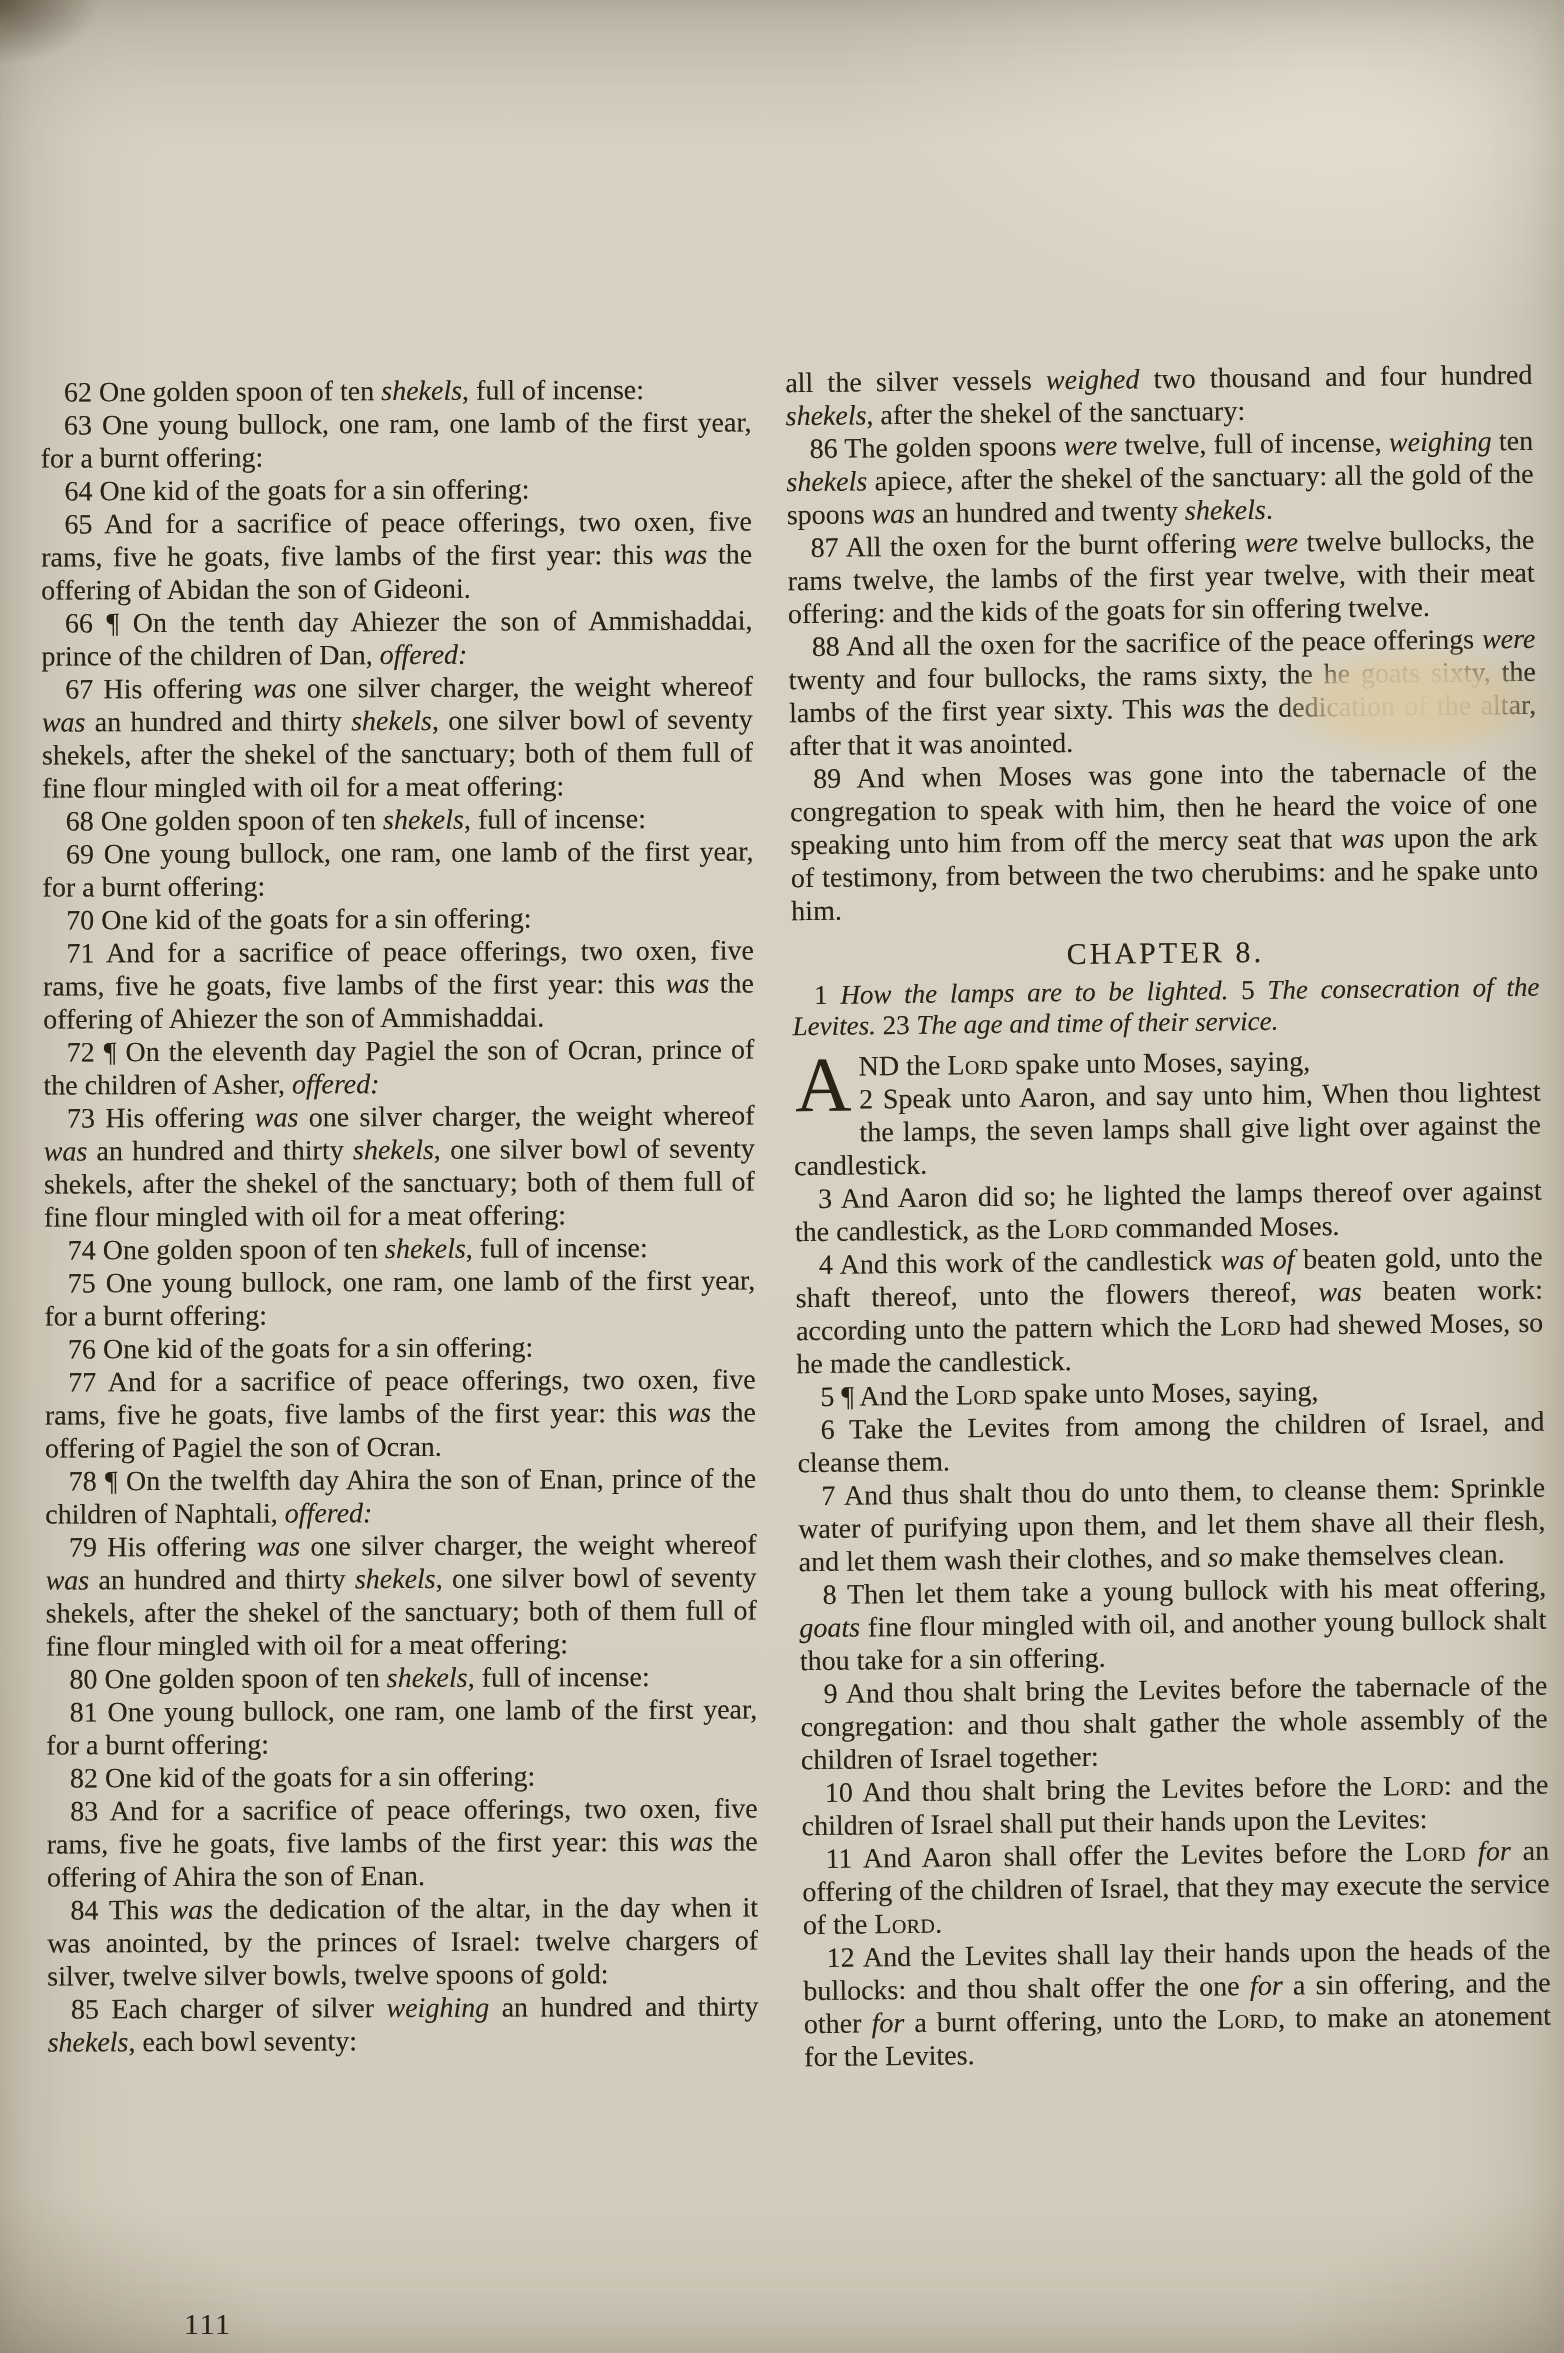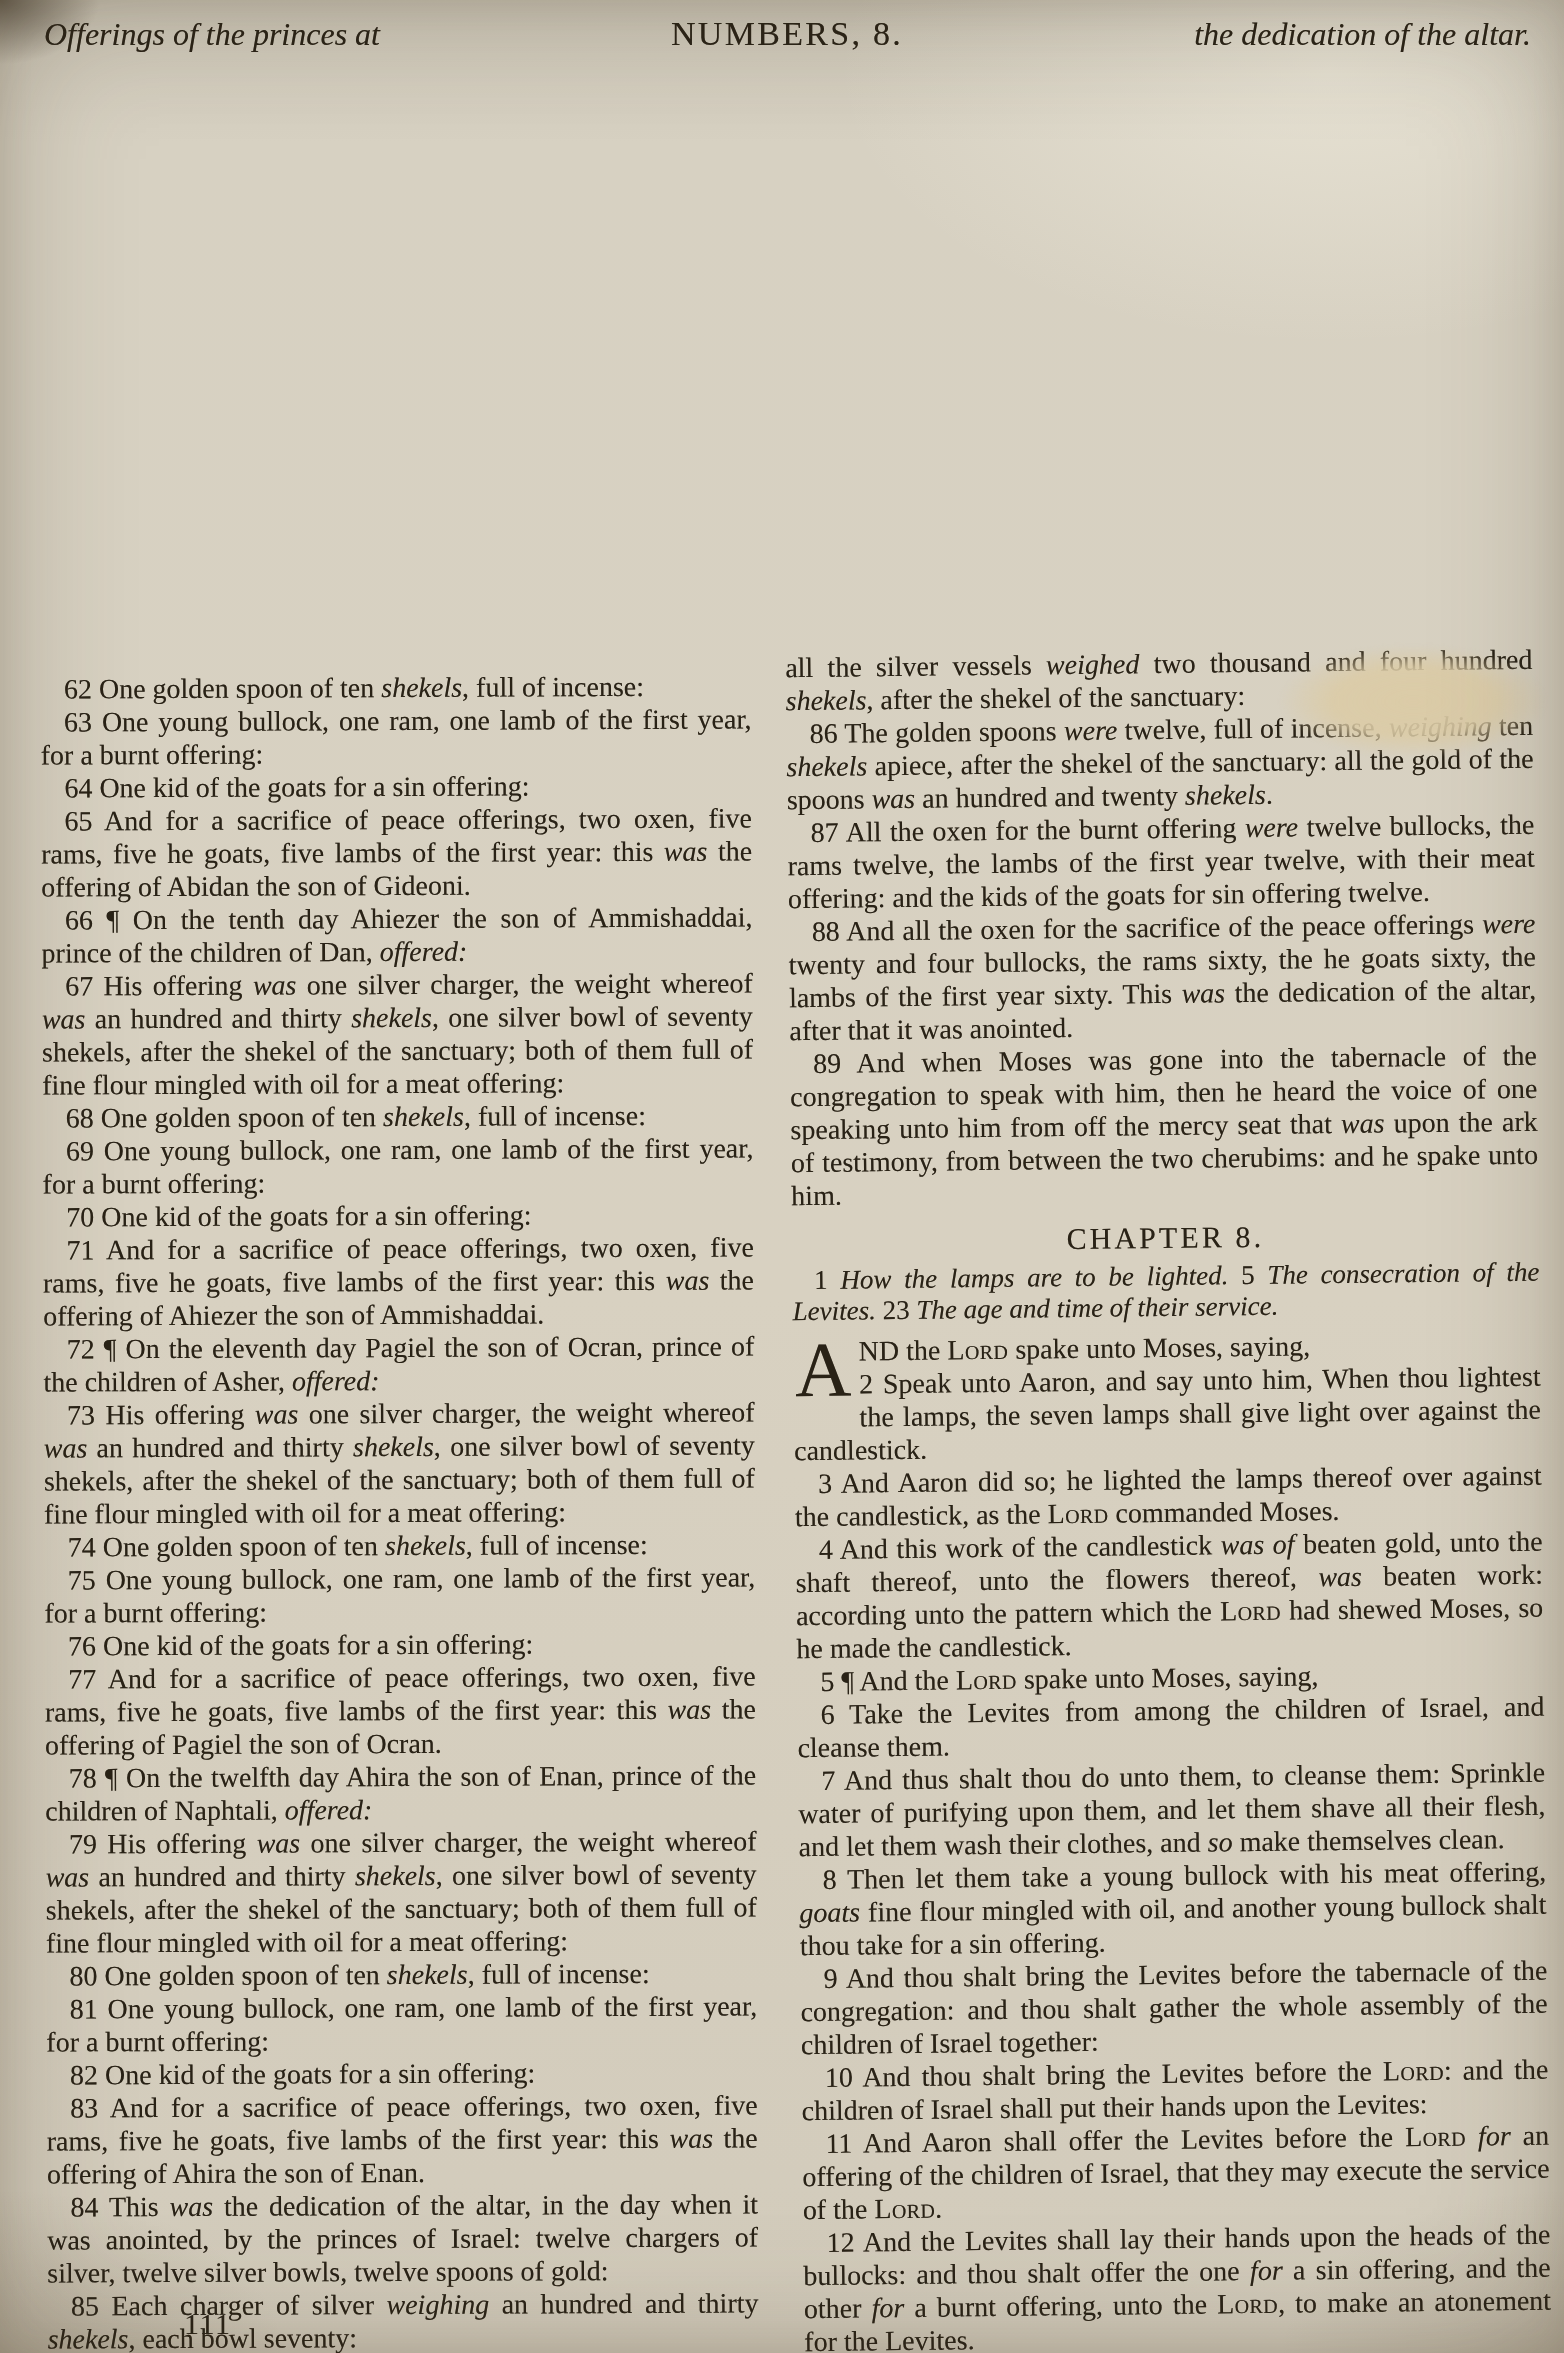--- a/index.html
+++ b/index.html
@@ -31,21 +31,21 @@
 
   .header {
     position: absolute; top: 17px; left: 44px; right: 34px;
     display: flex; justify-content: space-between; align-items: baseline;
   }
   .hdr-left, .hdr-right { font-style: italic; font-size: 32px; }
   .hdr-center { font-size: 34px; letter-spacing: 2.3px; }
 
   .columns {
     position: absolute; top: 77px; left: 44px; right: 31px; bottom: 0;
-    display: flex; align-items: flex-end;
+    display: flex; align-items: center;
   }
   .column { flex: 0 0 711px; }
   .column.right { flex: 1; }
   .column.left  { transform: rotate(-0.25deg); }
   .column.right { transform: rotate(-0.65deg); transform-origin: 50% 10%; }
 
   .divider {
     width: 2.3px; margin-left: 12.5px; margin-right: 17px;
     background: linear-gradient(180deg,
       rgba(62,52,38,0) 0%, rgba(62,52,38,0.55) 2%,
@@ -85,25 +85,20 @@
     background: radial-gradient(60% 55% at 55% 45%,
       rgba(219,203,166,0.97) 0%, rgba(219,203,166,0.88) 45%, rgba(219,203,166,0) 75%);
     filter: blur(2.3px);
   }
 </style>
 </head>
 <body>
 
 <div class="page">
 
-  <div class="header">
-    <span class="hdr-left">Offerings of the princes at</span>
-    <span class="hdr-center">NUMBERS, 8.</span>
-    <span class="hdr-right">the dedication of the altar.</span>
-  </div>
 
   <div class="columns">
     <div class="column left">
         <p class="verse">62 One golden spoon of ten <span class="it">shekels</span>, full of incense:</p>
         <p class="verse">63 One young bullock, one ram, one lamb of the first year, for a burnt offering:</p>
         <p class="verse">64 One kid of the goats for a sin offering:</p>
         <p class="verse">65 And for a sacrifice of peace offerings, two oxen, five rams, five he goats, five lambs of the first year: this <span class="it">was</span> the offering of Abidan the son of Gideoni.</p>
         <p class="verse">66 ¶ On the tenth day Ahiezer the son of Ammishaddai, prince of the children of Dan, <span class="it">offered:</span></p>
         <p class="verse">67 His offering <span class="it">was</span> one silver charger, the weight whereof <span class="it">was</span> an hundred and thirty <span class="it">shekels</span>, one silver bowl of seventy shekels, after the shekel of the sanctuary; both of them full of fine flour mingled with oil for a meat offering:</p>
         <p class="verse">68 One golden spoon of ten <span class="it">shekels</span>, full of incense:</p>

